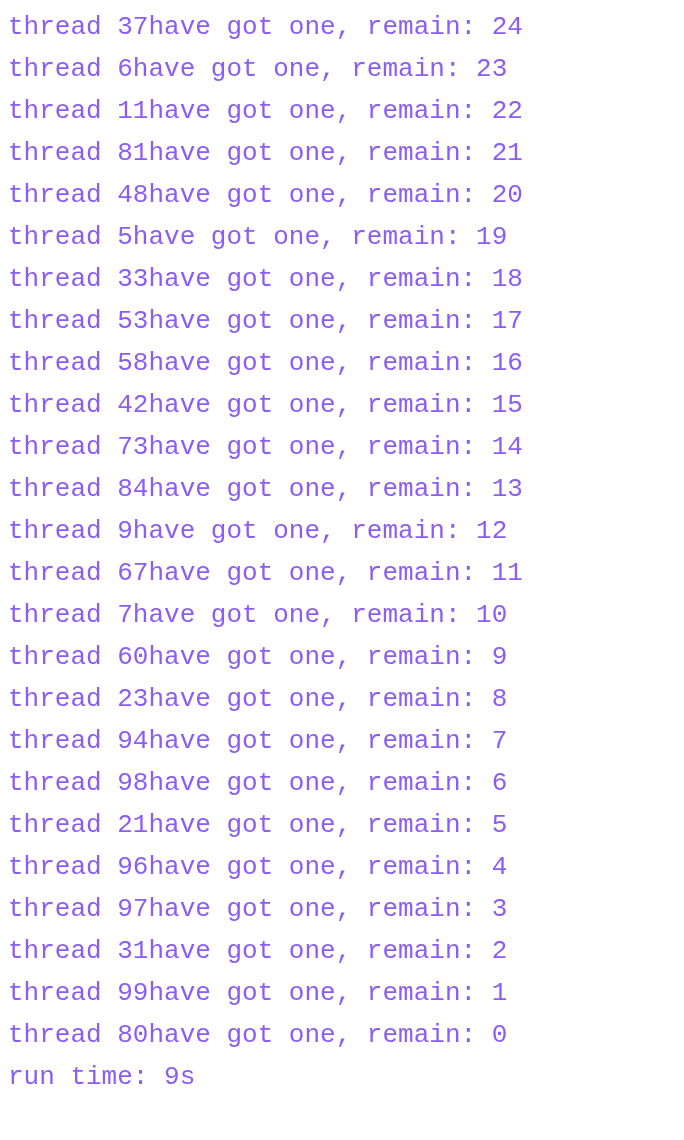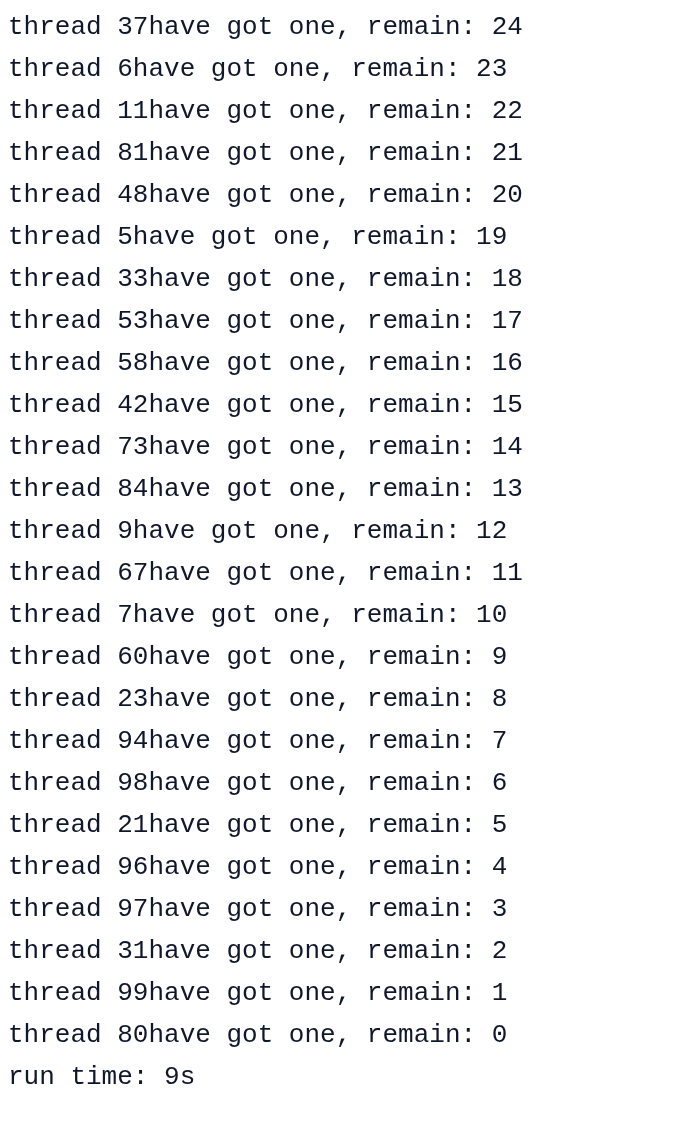--- a/index.html
+++ b/index.html
@@ -7,21 +7,21 @@
     padding: 0;
     width: 684px;
     height: 1140px;
     background: #ffffff;
     overflow: hidden;
   }
   .console {
     font-family: Consolas, "Liberation Mono", Menlo, monospace;
     font-size: 26px;
     line-height: 42px;
-    color: #0f172a;
+    color: #8b5cf6;
     padding: 6px 8px 0 8px;
     white-space: pre;
     letter-spacing: 0px;
   }
   .line {
     display: block;
   }
 </style>
 </head>
 <body>

